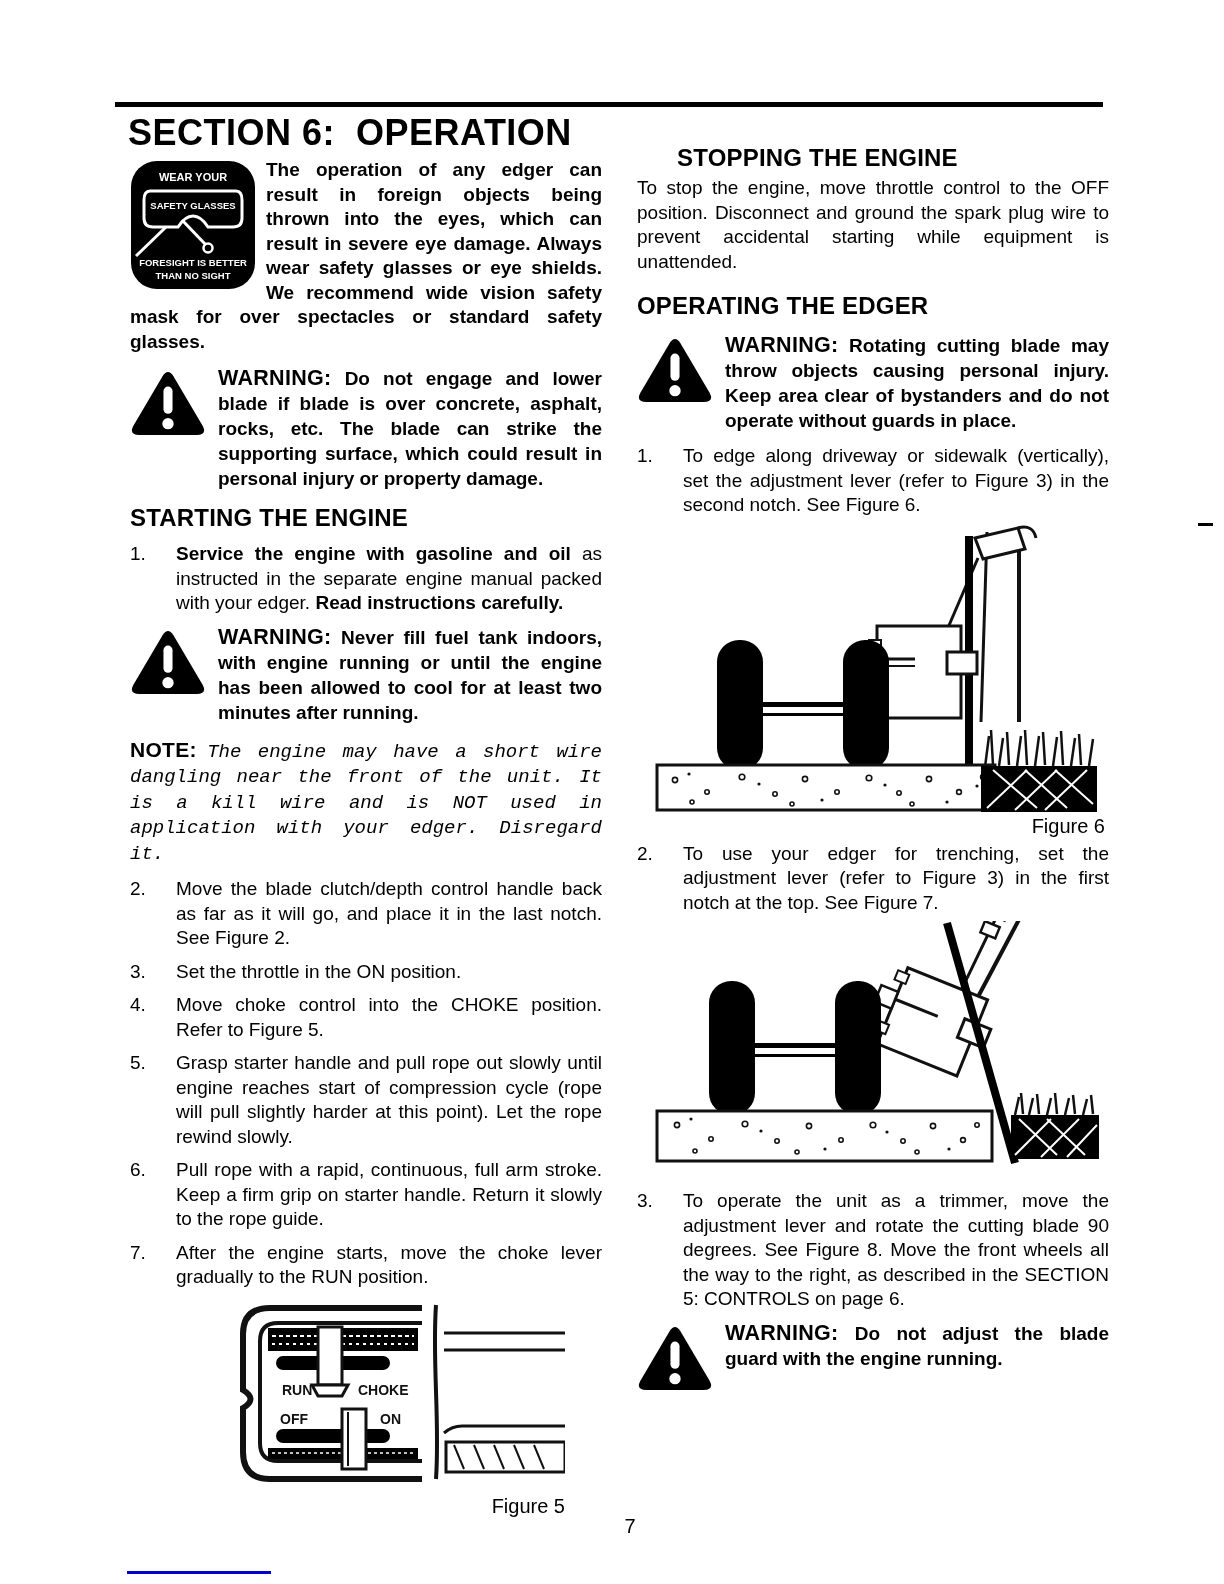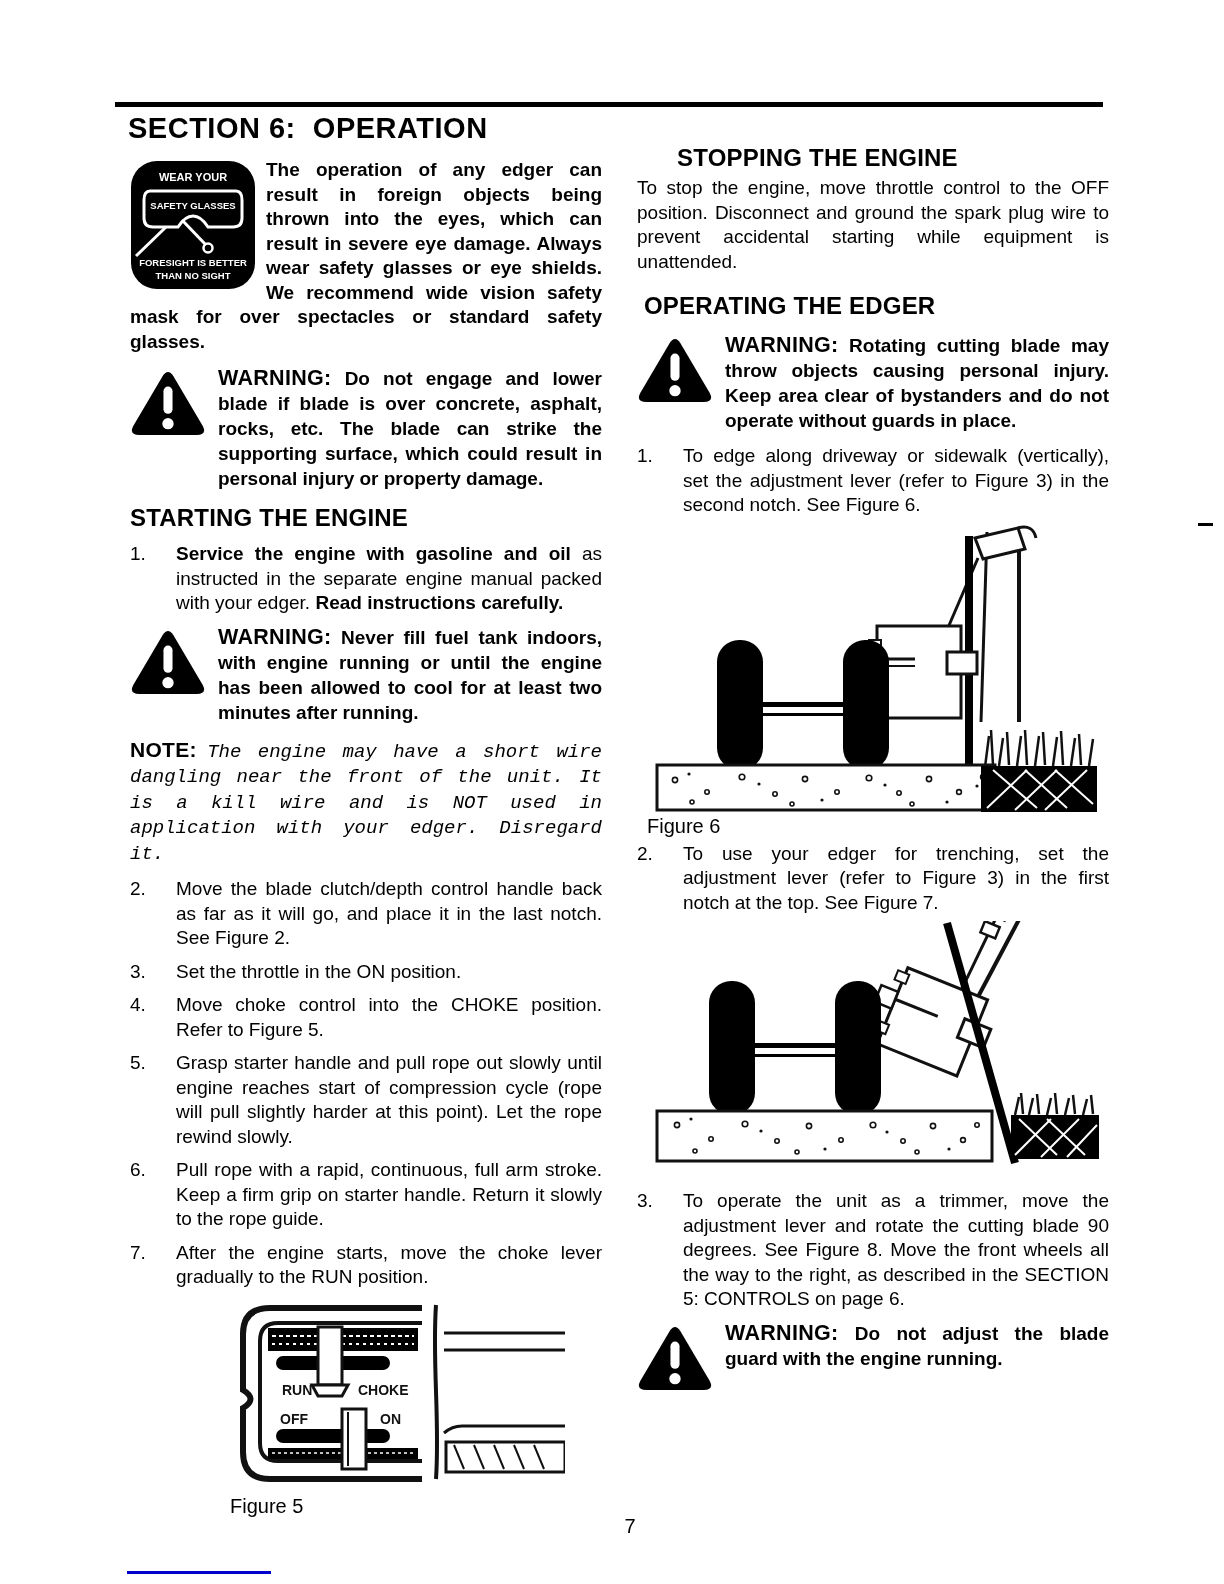--- a/index.html
+++ b/index.html
@@ -1,38 +1,38 @@
 <!DOCTYPE html>
 <html><head>
 <meta charset="utf-8">
 <style>
   html,body{margin:0;padding:0;background:#ffffff;}
   body{width:1224px;height:1584px;position:relative;font-family:"Liberation Sans",sans-serif;color:#000;}
   .toprule{position:absolute;left:115px;top:102px;width:988px;height:5px;background:#000;}
-  .pagetitle{position:absolute;left:128px;top:112px;font-size:29px;font-weight:bold;letter-spacing:.5px;}
+  .pagetitle{position:absolute;left:128px;top:112px;font-size:36px;font-weight:bold;letter-spacing:.5px;}
   .col{position:absolute;width:472px;}
   #colL{left:130px;top:158px;}
   #colR{left:637px;top:142px;}
   p{margin:0;}
   .body-text{font-size:19px;line-height:24.5px;text-align:justify;}
   .b{font-weight:bold;}
   .i{font-style:italic;font-family:Liberation Mono, monospace;}
   h2{font-size:24px;font-weight:bold;margin:2px 0 10px 0;letter-spacing:.2px;}
   .intro{margin-bottom:12px;overflow:hidden;}
   .badge-wrap{float:left;width:126px;height:130px;margin:2px 10px 4px 0;}
   .warnrow{display:flex;margin-bottom:13px;justify-content:space-between;}
   .warnrow .wicon{flex:none;width:88px;padding-top:4px;}
   .warnrow .wtext{flex:1;font-weight:bold;font-size:19px;line-height:25px;text-align:justify;}
   .wlabel{font-size:21.5px;letter-spacing:.3px;}
   .li{display:flex;margin-bottom:9px;}
   .li .num{flex:none;width:46px;font-size:19px;line-height:24.5px;}
   .li .lit{flex:1;}
   .note{margin:4px 0 11px 0;font-size:19px;line-height:24.5px;text-align:justify;}
   .nlabel{font-weight:bold;font-size:21px;font-style:normal;letter-spacing:.3px;}
-  .figwrap{text-align:left;}
+  .figwrap{text-align:right;}
   .figcap{font-size:20px;margin-top:3px;}
   #fig5wrap{margin-left:100px;width:335px;margin-top:10px;}
   #fig6wrap{margin-left:10px;width:458px;margin-bottom:4px;}
   #fig7wrap{margin-left:10px;width:458px;margin-bottom:6px;}
   .pagenum{position:absolute;left:600px;top:1515px;width:60px;text-align:center;font-size:20px;}
   .bottomline{position:absolute;left:127px;top:1571px;width:144px;height:3px;background:#0000cc;}
   .stray-dash{position:absolute;left:1198px;top:523px;width:15px;height:3px;background:#000;}
   svg text{font-family:"Liberation Sans",sans-serif;font-weight:bold;}
   .figsvg{display:block;}
 </style>
@@ -161,21 +161,21 @@
     <div class="figcap">Figure 5</div>
   </div>
 
 </div>
 
 <div class="col" id="colR">
 
   <h2 style="margin-bottom:4px;margin-left:40px;">STOPPING THE ENGINE</h2>
   <p class="body-text" style="margin-bottom:18px;">To stop the engine, move throttle control to the OFF position. Disconnect and ground the spark plug wire to prevent accidental starting while equipment is unattended.</p>
 
-  <h2 style="margin-bottom:13px;margin-left:7px;">OPERATING THE EDGER</h2>
+  <h2 style="margin-bottom:13px;">OPERATING THE EDGER</h2>
 
   <div class="warnrow" style="margin-bottom:11px;">
     <div class="wicon">
       <svg width="76" height="68" viewBox="0 0 100 90">
         <path d="M43 8 Q50 -3 57 8 L96 74 Q102 86 88 86 L12 86 Q-2 86 4 74 Z" fill="#000"></path>
         <rect x="44" y="22" width="12" height="36" rx="6" fill="#fff"></rect>
         <circle cx="50" cy="71" r="7.5" fill="#fff"></circle>
       </svg>
     </div>
     <p class="wtext"><span class="wlabel">WARNING:</span> <span>Rotating cutting blade may throw objects causing personal injury. Keep area clear of bystanders and do not operate without guards in place.</span></p>

